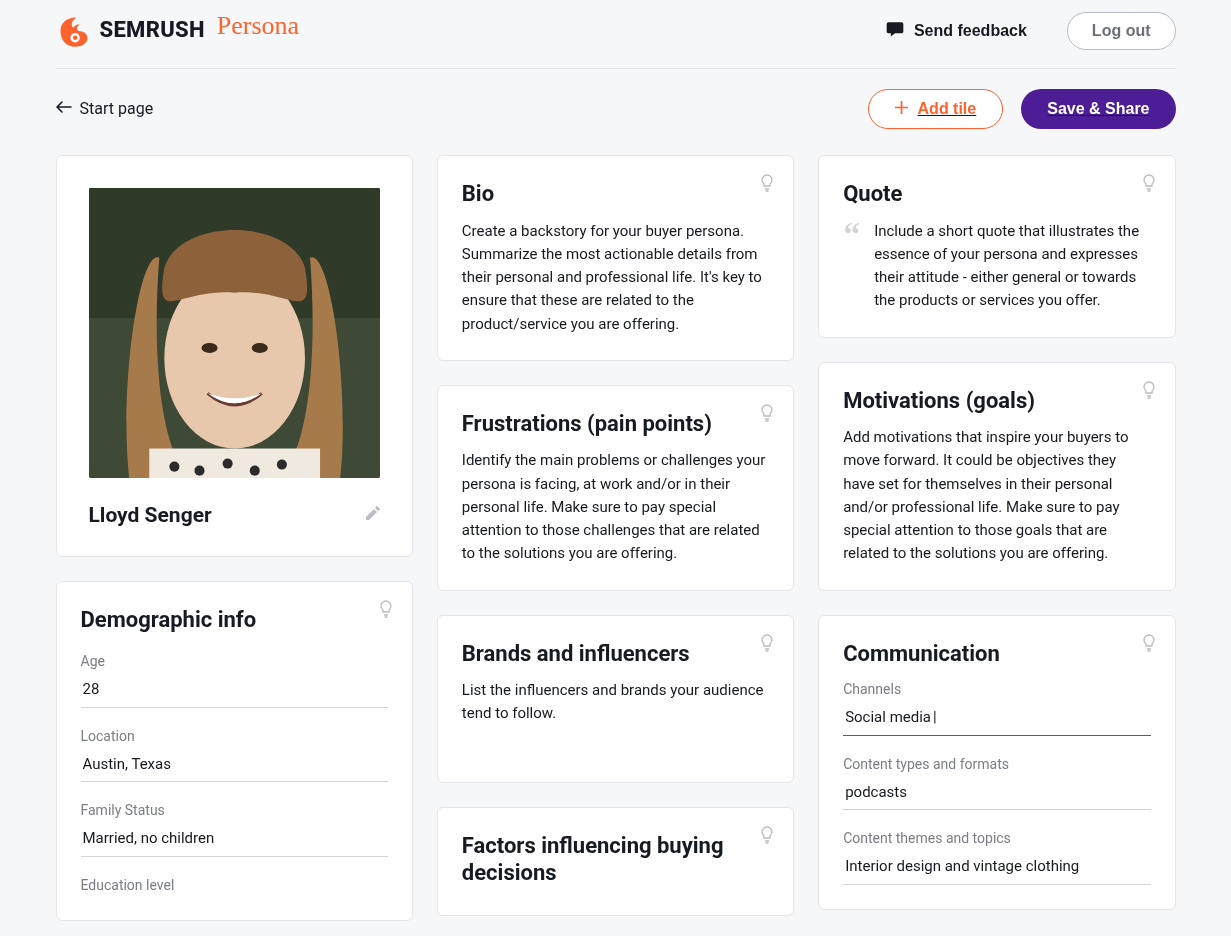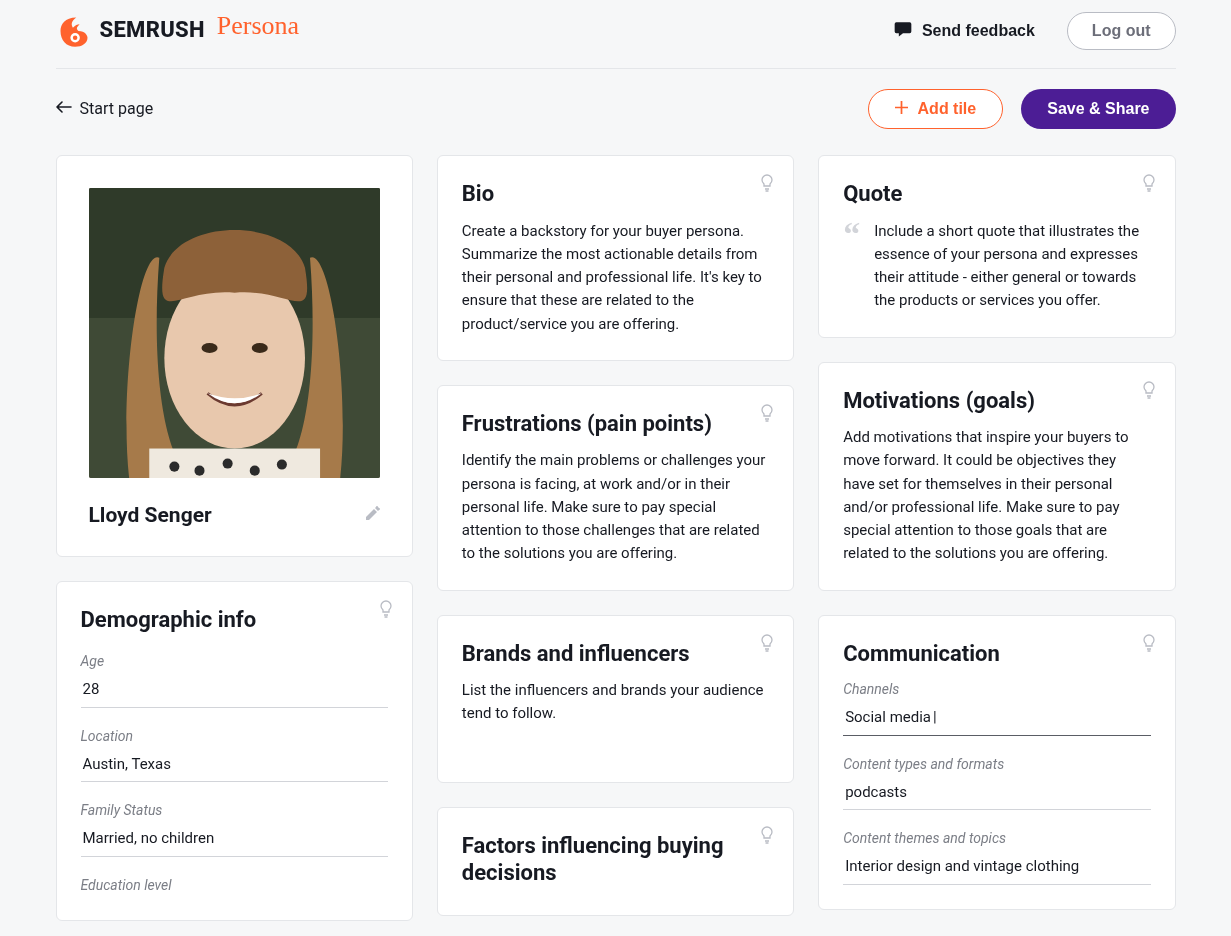--- a/index.html
+++ b/index.html
@@ -45,21 +45,21 @@
     font-family: "Segoe Script", "Comic Sans MS", cursive;
     font-size: 26px;
     color: #ff622d;
     font-weight: 500;
     margin-left: 4px;
     line-height: 1;
   }
   .header-actions {
     display: flex;
     align-items: center;
-    gap: 32px;
+    gap: 40px;
   }
   .feedback-btn {
     display: flex;
     align-items: center;
     gap: 9px;
     font-size: 16px;
     font-weight: 600;
     color: #171a22;
     background: none;
     border: none;
@@ -87,20 +87,21 @@
     align-items: center;
     gap: 8px;
     font-size: 16px;
     color: #171a22;
     cursor: pointer;
   }
   .right-actions {
     display: flex;
     align-items: center;
     gap: 18px;
+    text-decoration: underline;
   }
   .add-tile-btn {
     display: flex;
     align-items: center;
     gap: 10px;
     border: 1px solid #ff622d;
     color: #ff622d;
     background: #fff;
     border-radius: 24px;
     padding: 10px 26px;
@@ -193,21 +194,20 @@
   }
   .pencil {
     color: #b9bcc4;
     cursor: pointer;
   }
   
   .field-label {
     font-size: 14px;
     color: #7b7e86;
     margin-top: 18px;
-    font-style: italic;
   }
   .field-value {
     border-bottom: 1px solid #d2d4d9;
     padding: 6px 0 6px 2px;
     font-size: 15px;
     color: #171a22;
   }
   .field-value.active {
     border-bottom: 1px solid #5a5d65;
   }

